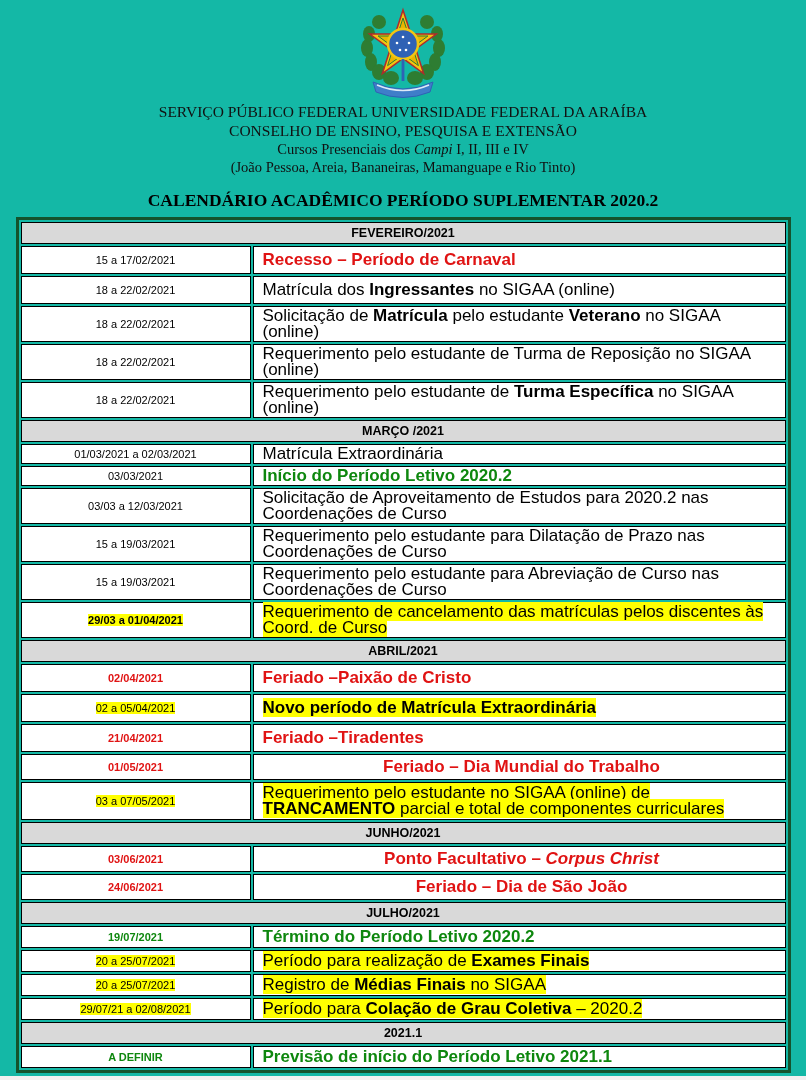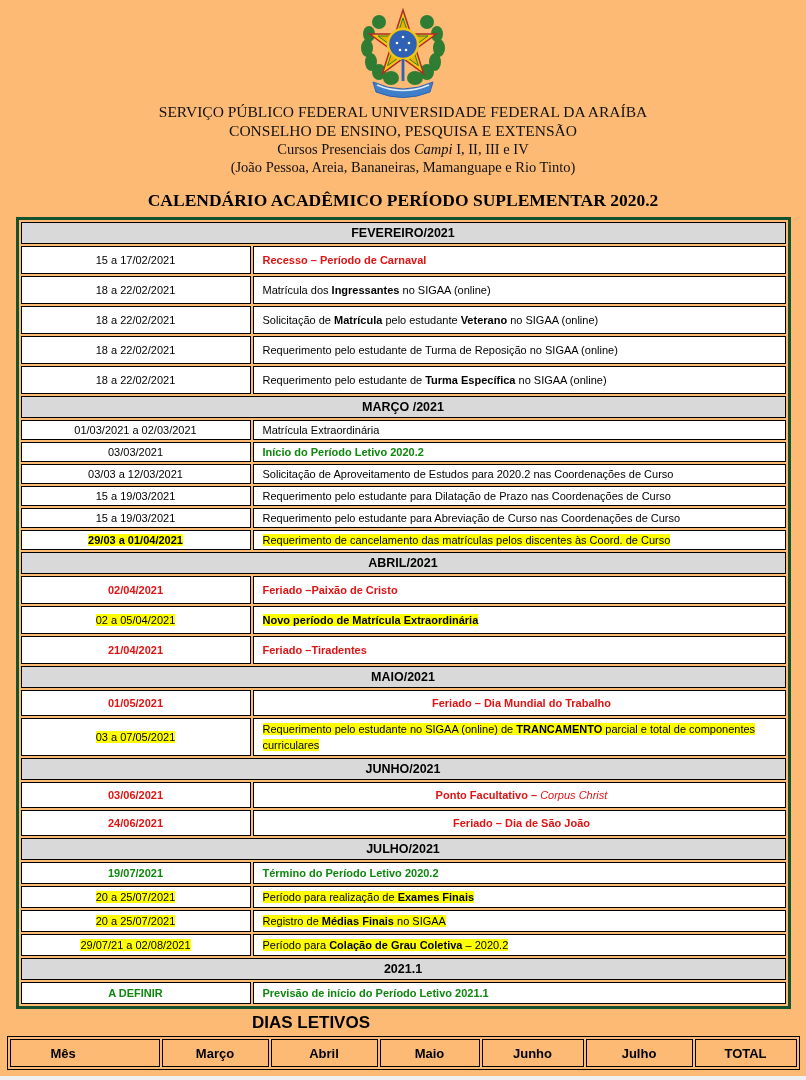--- a/index.html
+++ b/index.html
@@ -1,26 +1,26 @@
 <!DOCTYPE html>
 <html lang="pt"><head>
 <meta charset="utf-8">
 <style>
   html,body{margin:0;padding:0;}
   body{background:#f1f1f1;font-family:"Liberation Sans",sans-serif;}
-  .page{width:806px;height:1076px;background:#fdba74;margin:0 auto;overflow:hidden;}
+  .page{width:806px;height:1076px;background:#14b8a6;margin:0 auto;overflow:hidden;}
   .org-header{text-align:center;padding-top:6px;}
   .emblem{display:block;margin:0 auto;}
   .org-line1,.org-line2{font-family:"Liberation Serif",serif;font-size:15.5px;line-height:19px;color:#111;}
   .org-line3,.org-line4{font-family:"Liberation Serif",serif;font-size:14.5px;line-height:18px;color:#111;}
   .doc-title{font-family:"Liberation Serif",serif;font-weight:bold;font-size:17.5px;text-align:center;
              margin:14px 0 6px 0;color:#000;}
   table.cal{border-collapse:separate;border-spacing:2px;border:3px solid #14532d;width:775px;margin:0 auto;
             table-layout:fixed;}
-  table.cal td{border:1px solid #000;font-size:11px;color:#000;vertical-align:middle;background:#fff;}
+  table.cal td{border:1px solid #000;font-size:17px;color:#000;vertical-align:middle;background:#fff;}
   table.cal td.section{background:#d9d9d9;font-weight:bold;text-align:center;font-size:12.5px;height:18px;}
   table.cal td.date{width:230px;text-align:center;font-size:11px;}
   table.cal td.desc{padding-left:9px;padding-right:4px;line-height:16px;}
   .rh-lg{height:24px;} .rh-md{height:22px;text-align:center;} .rh-sm{height:16px;} .rh-sm2{height:18px;} .rh-xl{height:34px;}
   .hl{background:#ffff00;}
   .dias-title{font-weight:bold;font-size:17px;color:#000;width:590px;margin:4px 0 3px 16px;text-align:center;}
   table.dias{border-collapse:separate;border-spacing:2px;border:1px solid #000;width:775px;margin:0 auto;
              table-layout:fixed;}
   table.dias td{border:1px solid #000;font-size:13px;color:#000;text-align:center;vertical-align:middle;}
   table.dias tr.hdr td{font-weight:bold;height:24px;}
@@ -139,36 +139,33 @@
         </tr>
         <tr>
           <td class="date rh-lg"><span class="hl">02 a 05/04/2021</span></td>
           <td class="desc rh-lg"><span class="hl"><span style="font-weight: bold;">Novo período de Matrícula Extraordinária</span></span></td>
         </tr>
         <tr>
           <td class="date rh-lg"><span style="font-weight: bold; color: rgb(224, 19, 19);">21/04/2021</span></td>
           <td class="desc rh-lg"><span style="color: rgb(224, 19, 19);"><span style="font-weight: bold;">Feriado –Tiradentes</span></span></td>
         </tr>
         <tr>
-          <td colspan="2" class="section">MAIO/2021</td>
-        </tr>
-        <tr>
           <td class="date rh-md"><span style="font-weight: bold; color: rgb(224, 19, 19);">01/05/2021</span></td>
           <td class="desc rh-md"><span style="color: rgb(224, 19, 19);"><span style="font-weight: bold;">Feriado – Dia Mundial do Trabalho</span></span></td>
         </tr>
         <tr>
           <td class="date rh-xl"><span class="hl">03 a 07/05/2021</span></td>
           <td class="desc rh-xl"><span class="hl"><span>Requerimento pelo estudante no SIGAA (</span><span style="">online</span><span>) de </span><span style="font-weight: bold;">TRANCAMENTO</span><span> parcial e total de componentes curriculares</span></span></td>
         </tr>
         <tr>
           <td colspan="2" class="section">JUNHO/2021</td>
         </tr>
         <tr>
           <td class="date rh-md"><span style="font-weight: bold; color: rgb(224, 19, 19);">03/06/2021</span></td>
-          <td class="desc rh-md"><span style="color: rgb(224, 19, 19);"><span style="font-weight: bold;">Ponto Facultativo – </span><span style="font-weight: normal; font-style: italic;">Corpus Christ</span></span></td>
+          <td class="desc rh-md"><span style="color: rgb(224, 19, 19);"><span style="font-weight: bold;">Ponto Facultativo – </span><span style="font-weight: bold; font-style: italic;">Corpus Christ</span></span></td>
         </tr>
         <tr>
           <td class="date rh-md"><span style="font-weight: bold; color: rgb(224, 19, 19);">24/06/2021</span></td>
           <td class="desc rh-md"><span style="color: rgb(224, 19, 19);"><span style="font-weight: bold;">Feriado – Dia de São João</span></span></td>
         </tr>
         <tr>
           <td colspan="2" class="section">JULHO/2021</td>
         </tr>
         <tr>
           <td class="date rh-sm2"><span style="font-weight: bold; color: rgb(14, 135, 14);">19/07/2021</span></td>

